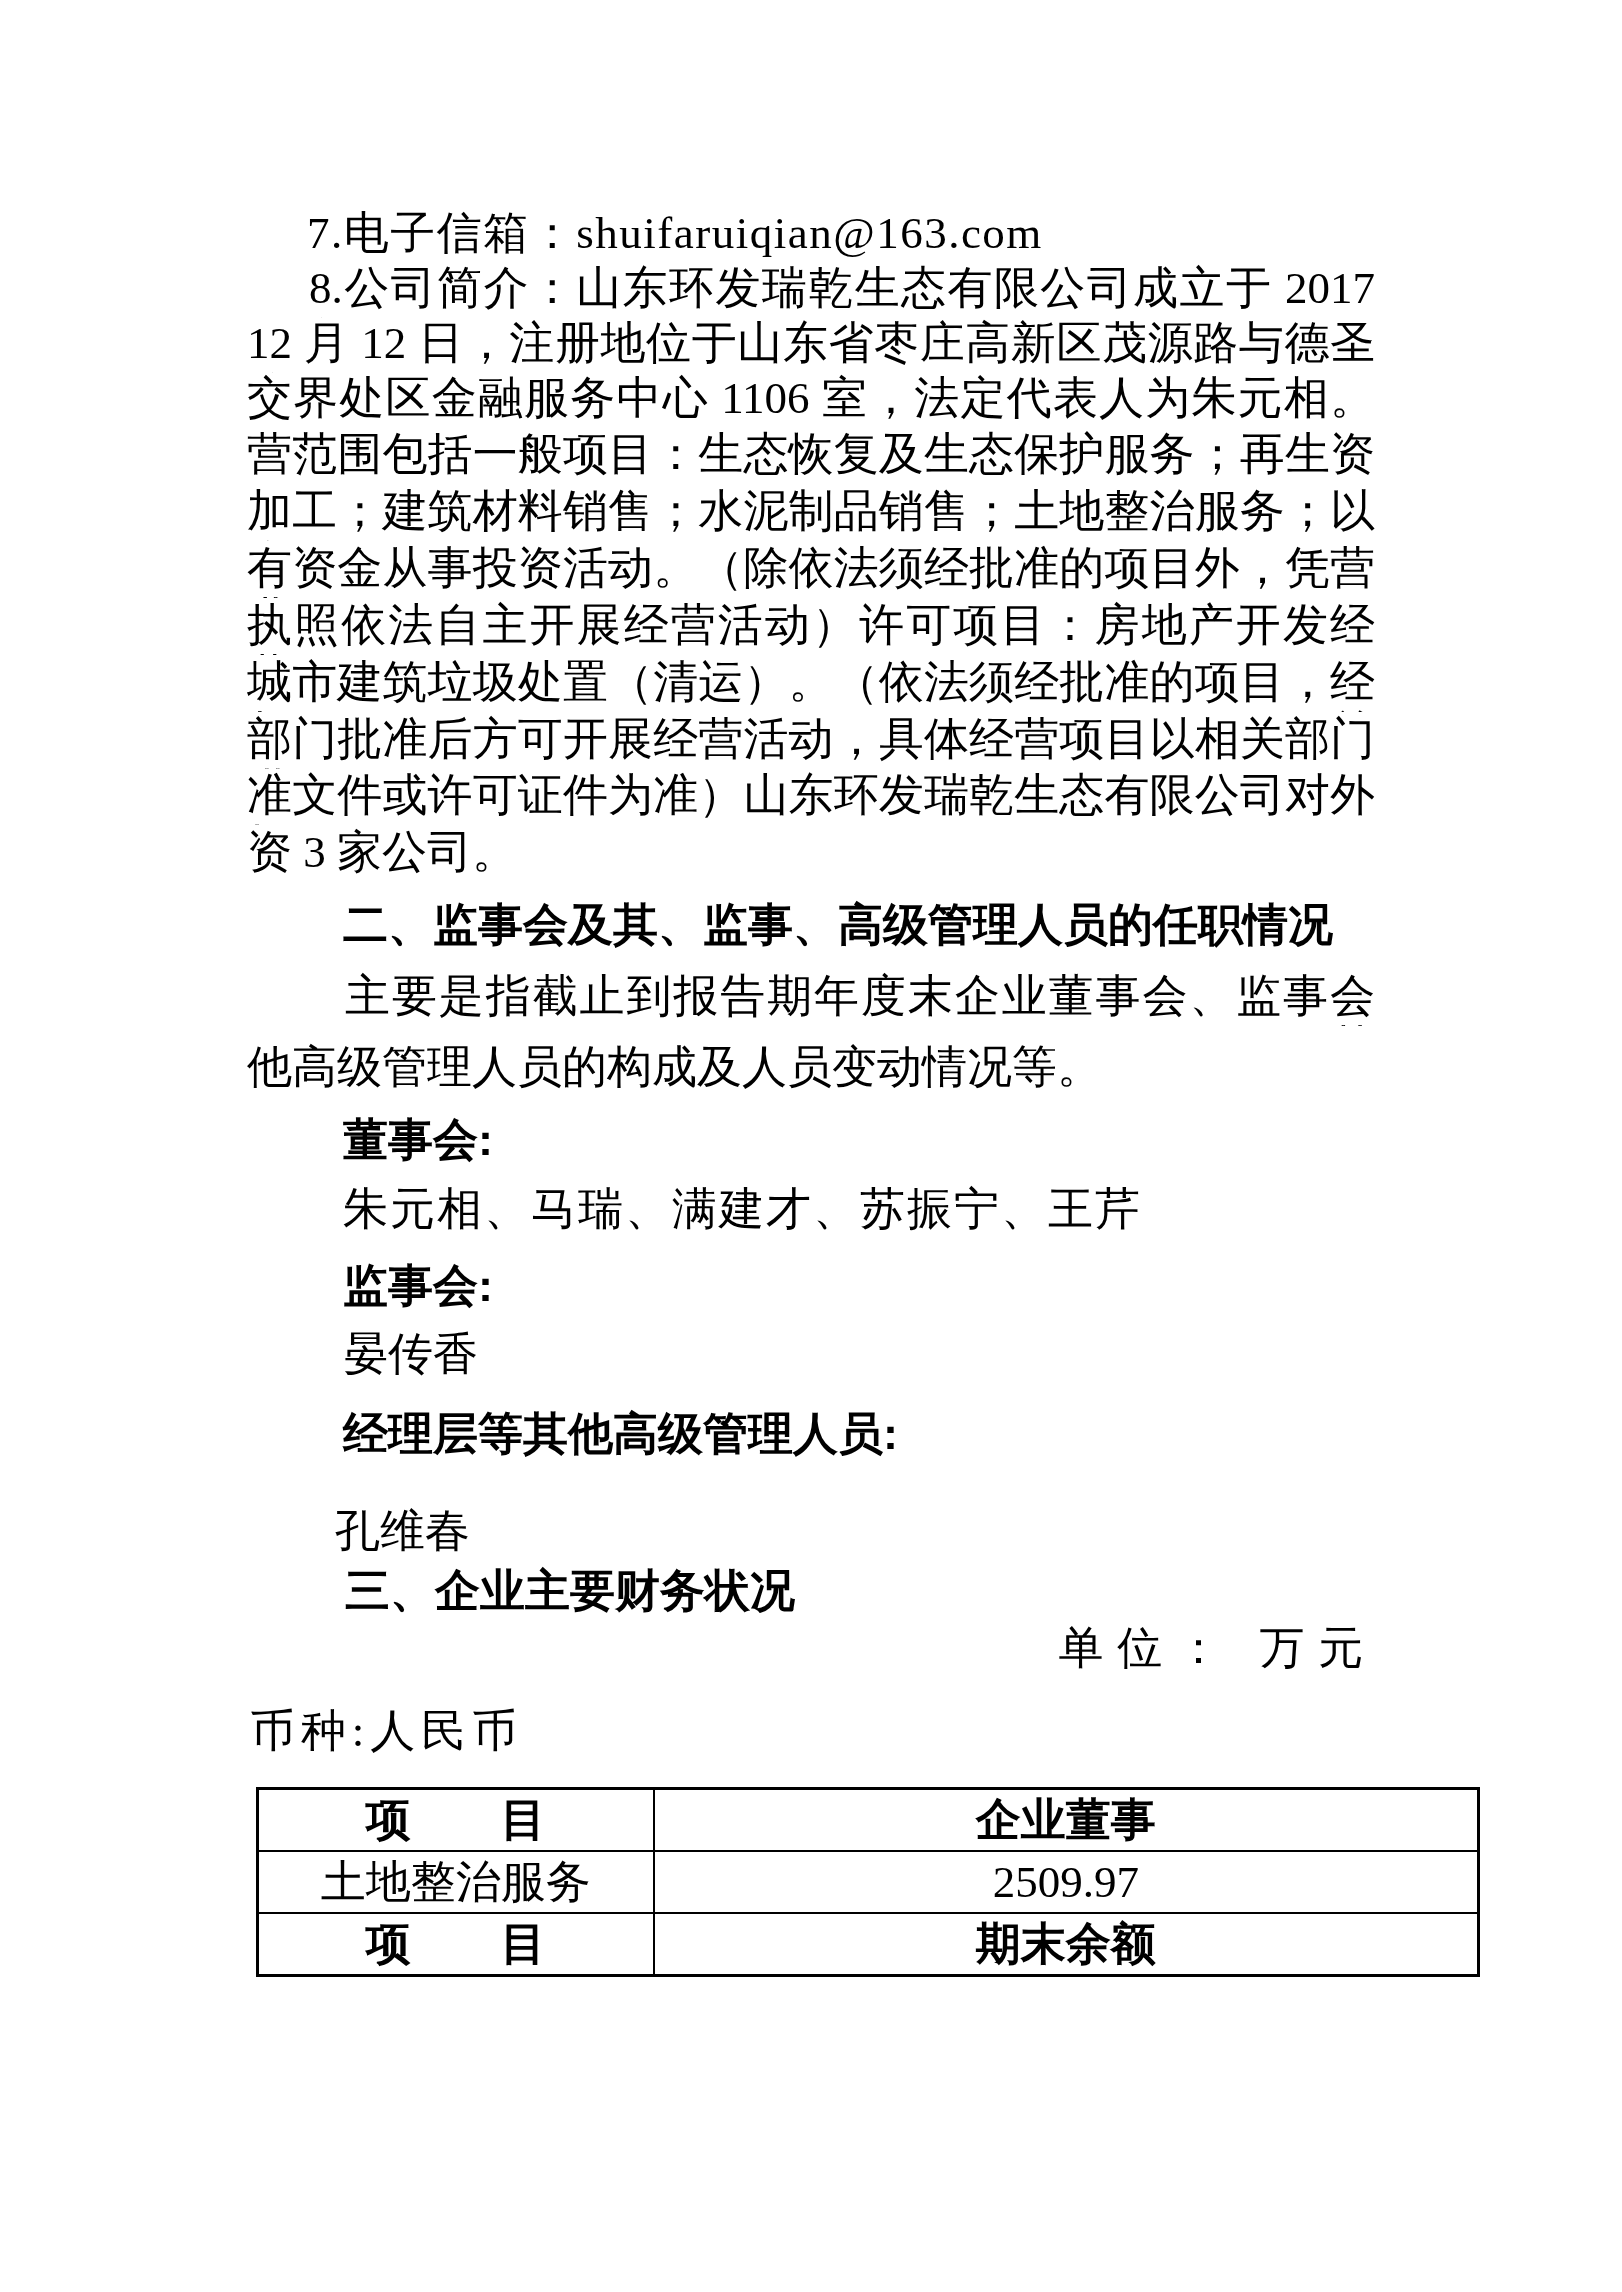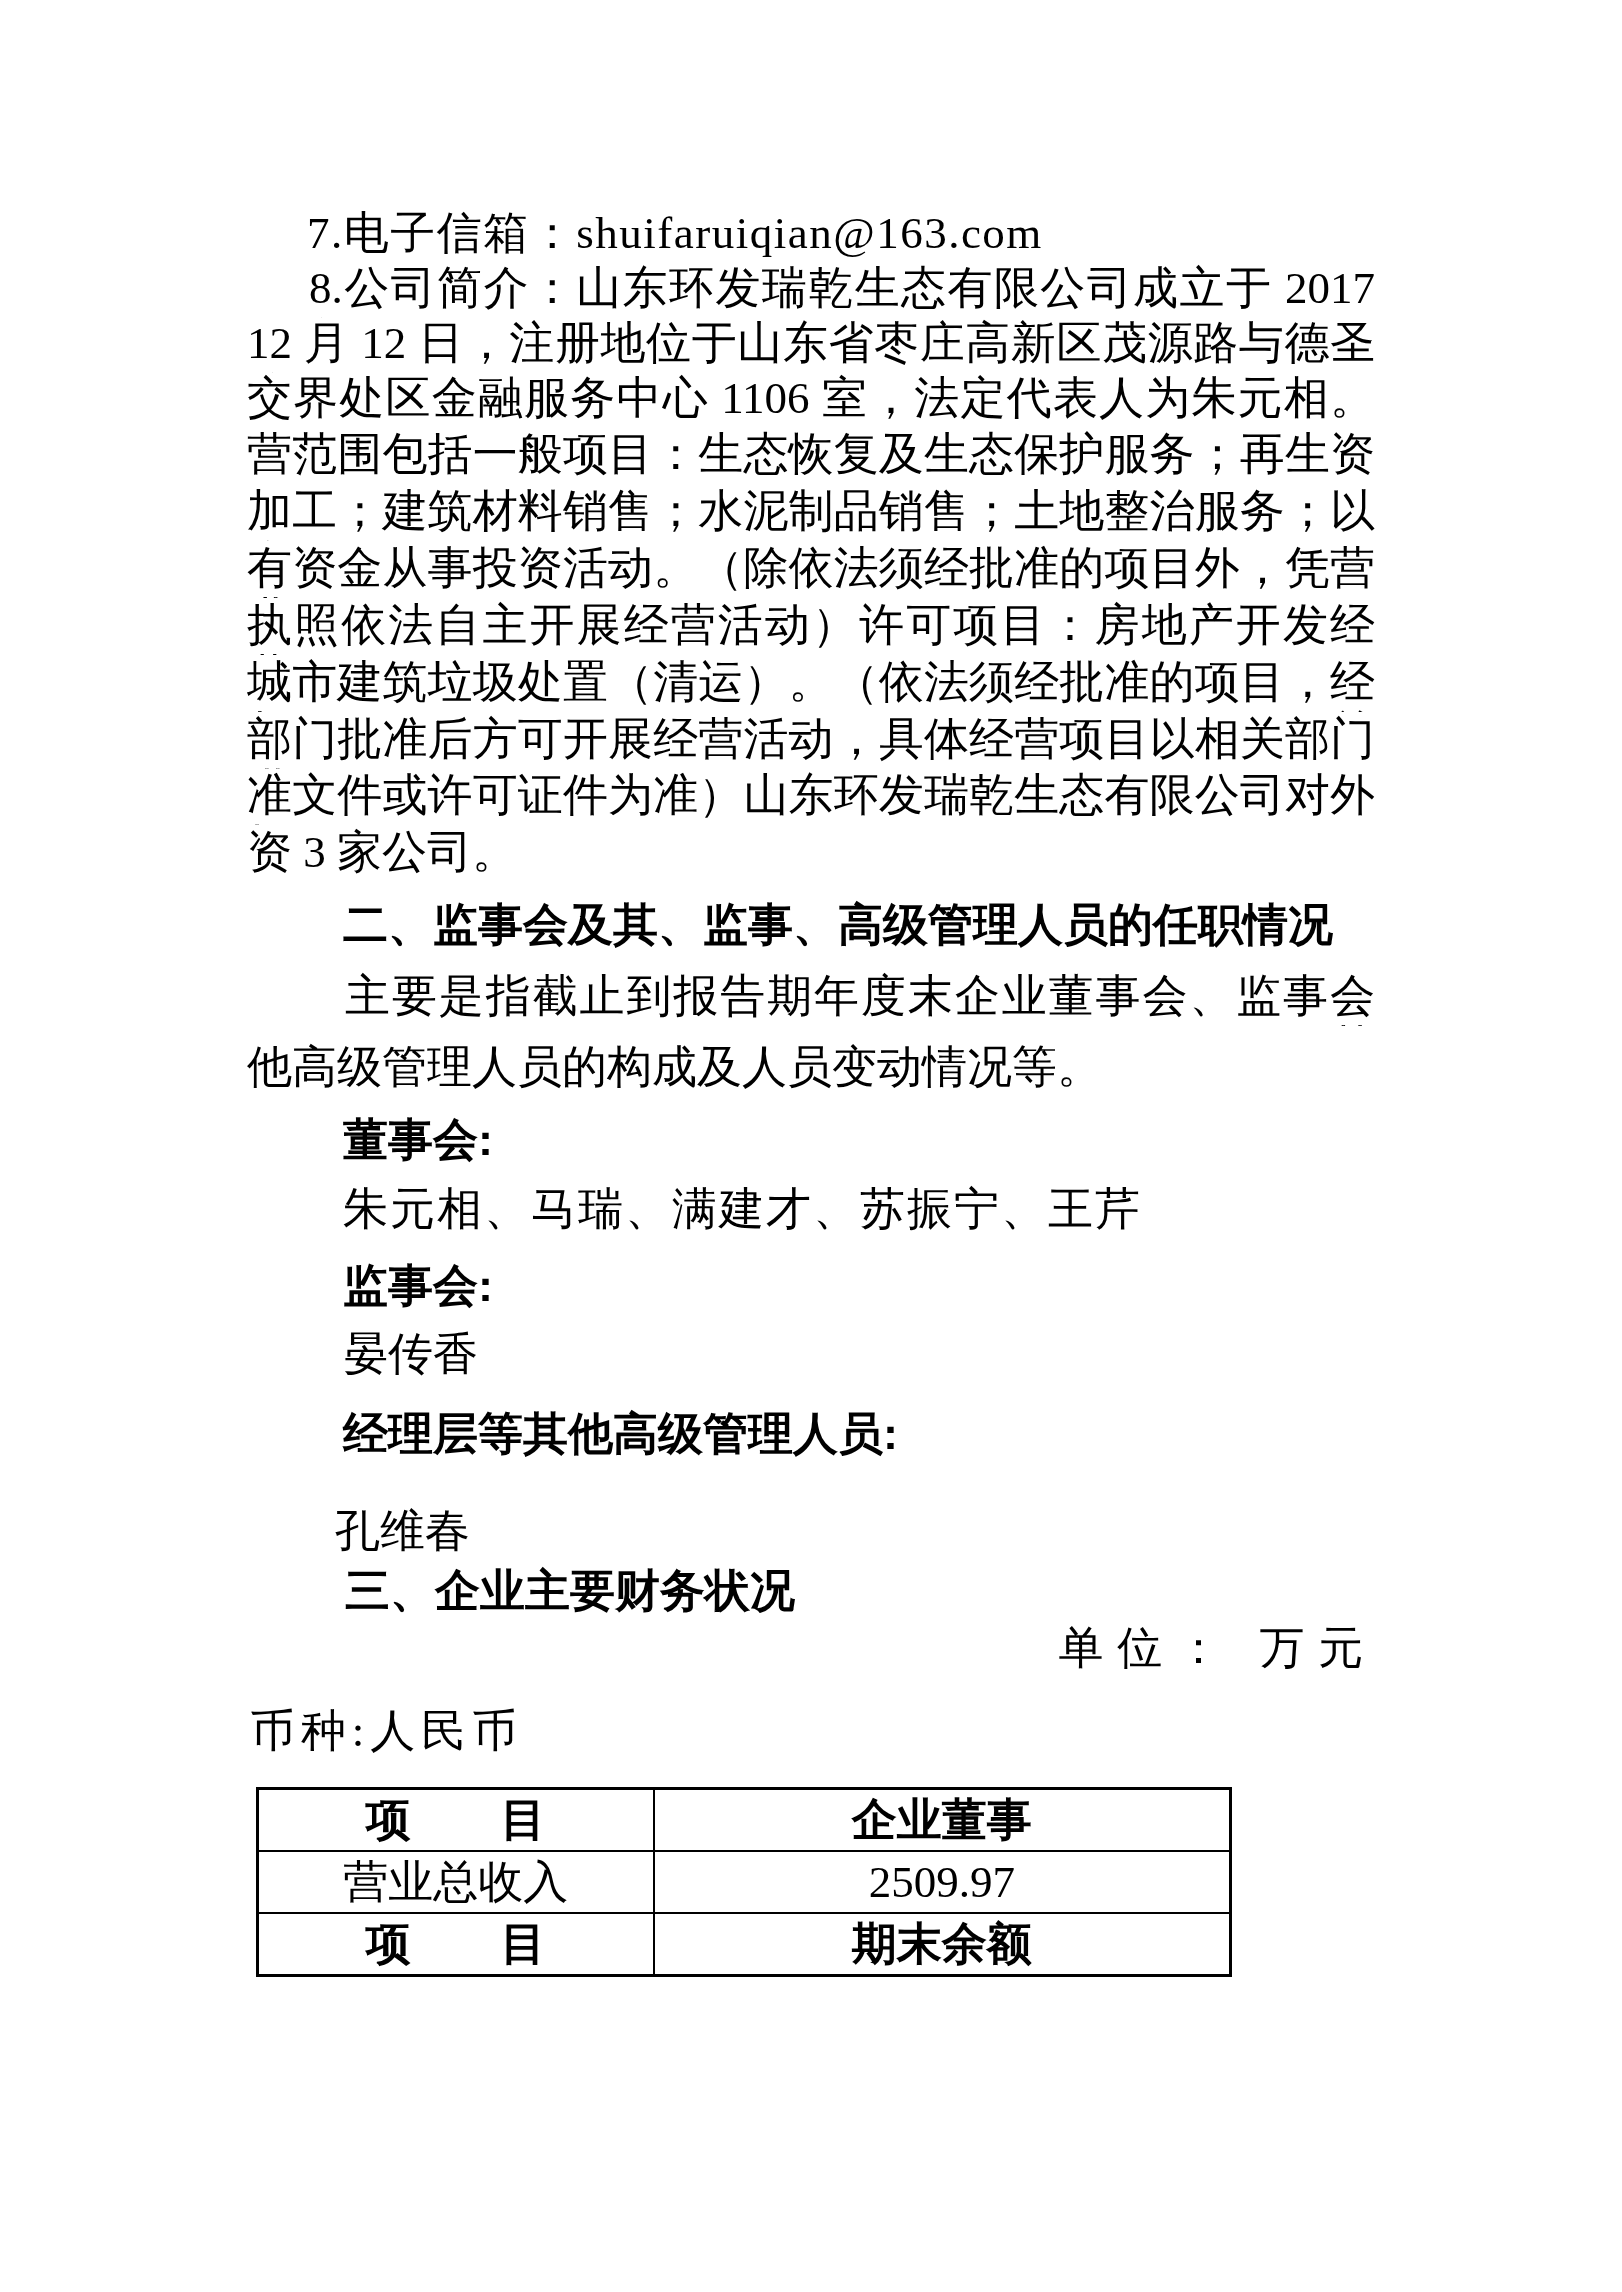--- a/index.html
+++ b/index.html
@@ -33,21 +33,21 @@
     overflow:hidden;
     height:55px;
   }
   .email{letter-spacing:1.5px;}
   .unit{letter-spacing:13.7px;}
   .currency{letter-spacing:5.9px;}
   .members{letter-spacing:2px;}
   table.fin{
     position:absolute;
     left:256px;top:1787px;
-    width:976px;
+    width:1224px;
     border-collapse:collapse;
     table-layout:fixed;
   }
   table.fin td{
     border:2.9px solid #000;
     text-align:center;
     vertical-align:middle;
     padding:0;
     height:60px;
   }
@@ -102,21 +102,21 @@
     <colgroup>
         <col style="width:396px">
         <col>
       </colgroup>
     <tbody>
         <tr>
       <td class="th">项　　目</td>
       <td class="th">企业董事</td>
     </tr>
     <tr>
-      <td class="val">营业总收入</td>
+      <td class="val">土地整治服务</td>
       <td class="val">2509.97</td>
     </tr>
     <tr>
       <td class="th">项　　目</td>
       <td class="th">期末余额</td>
     </tr>
   </tbody>
     </table>
 
 </div>

